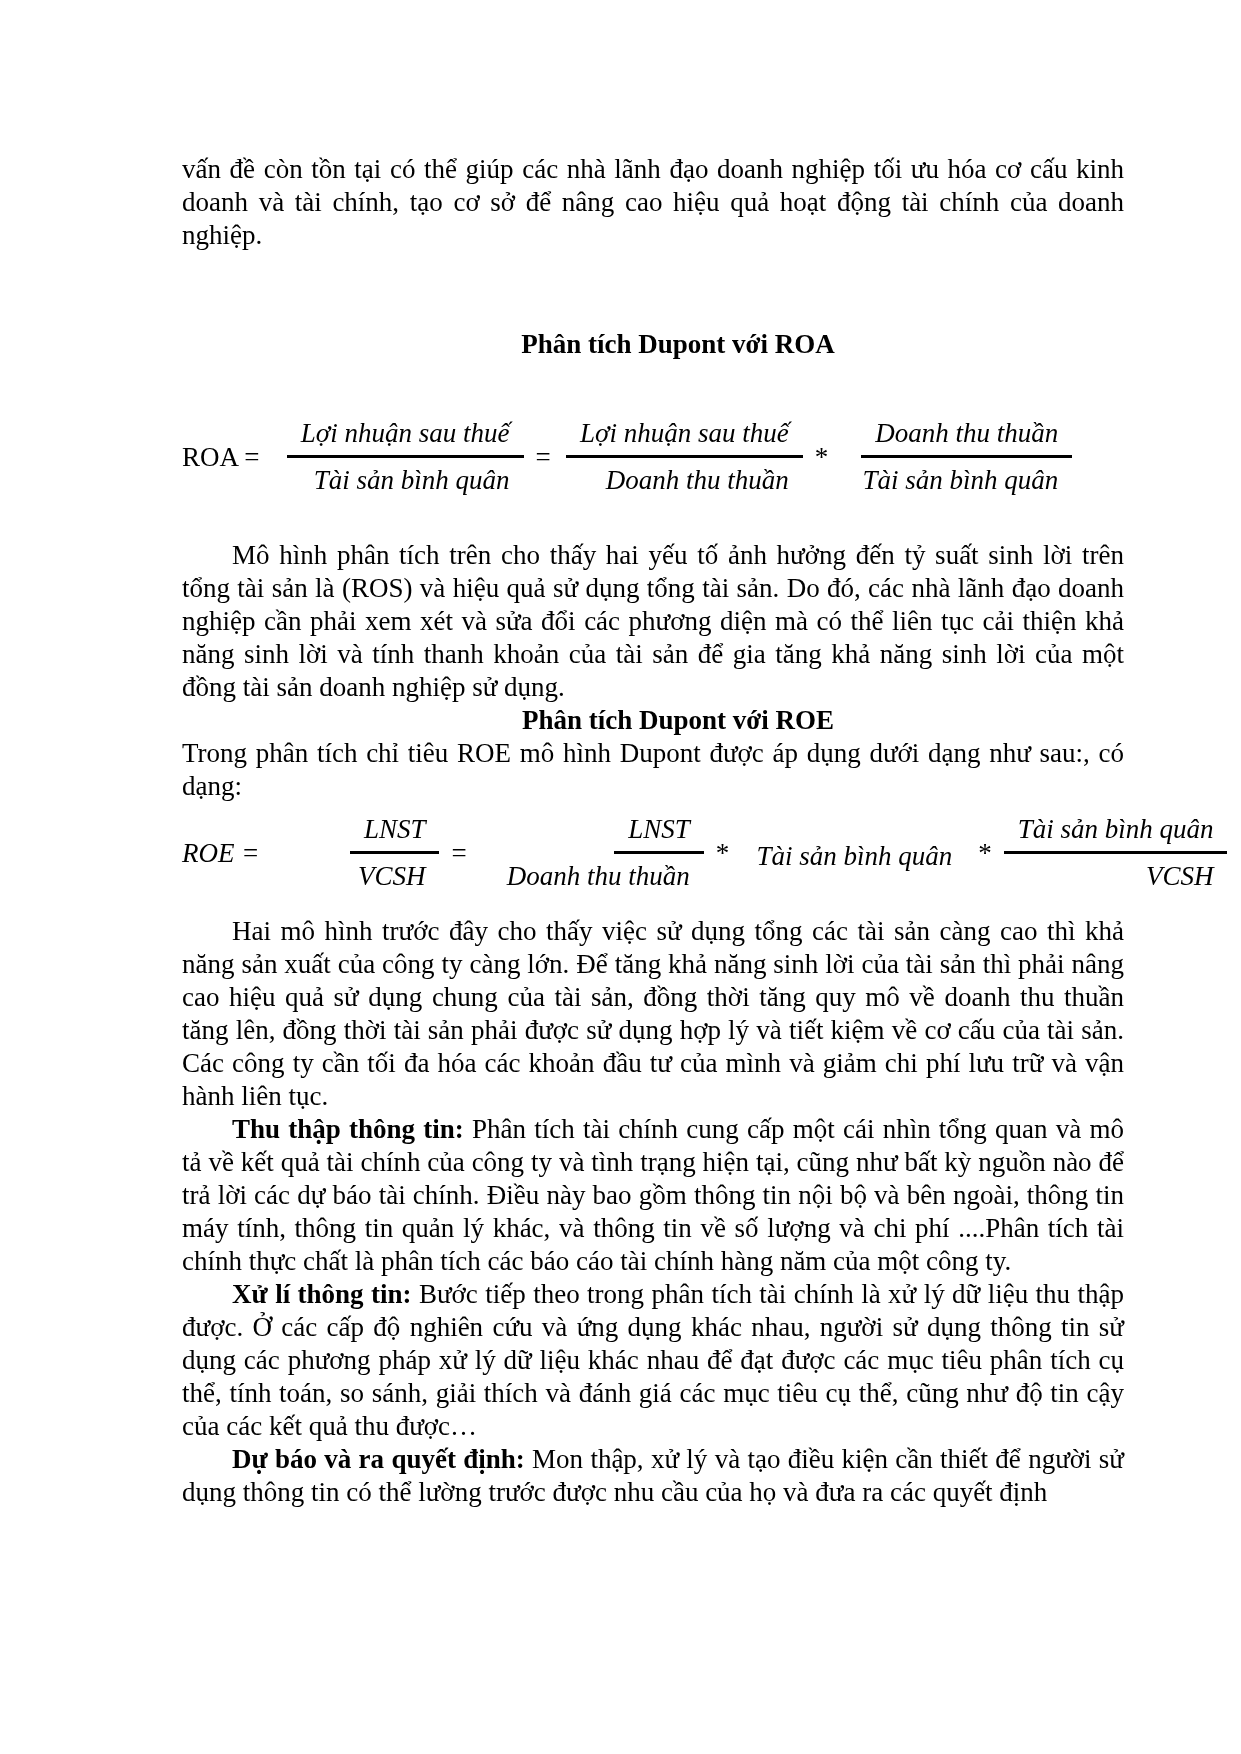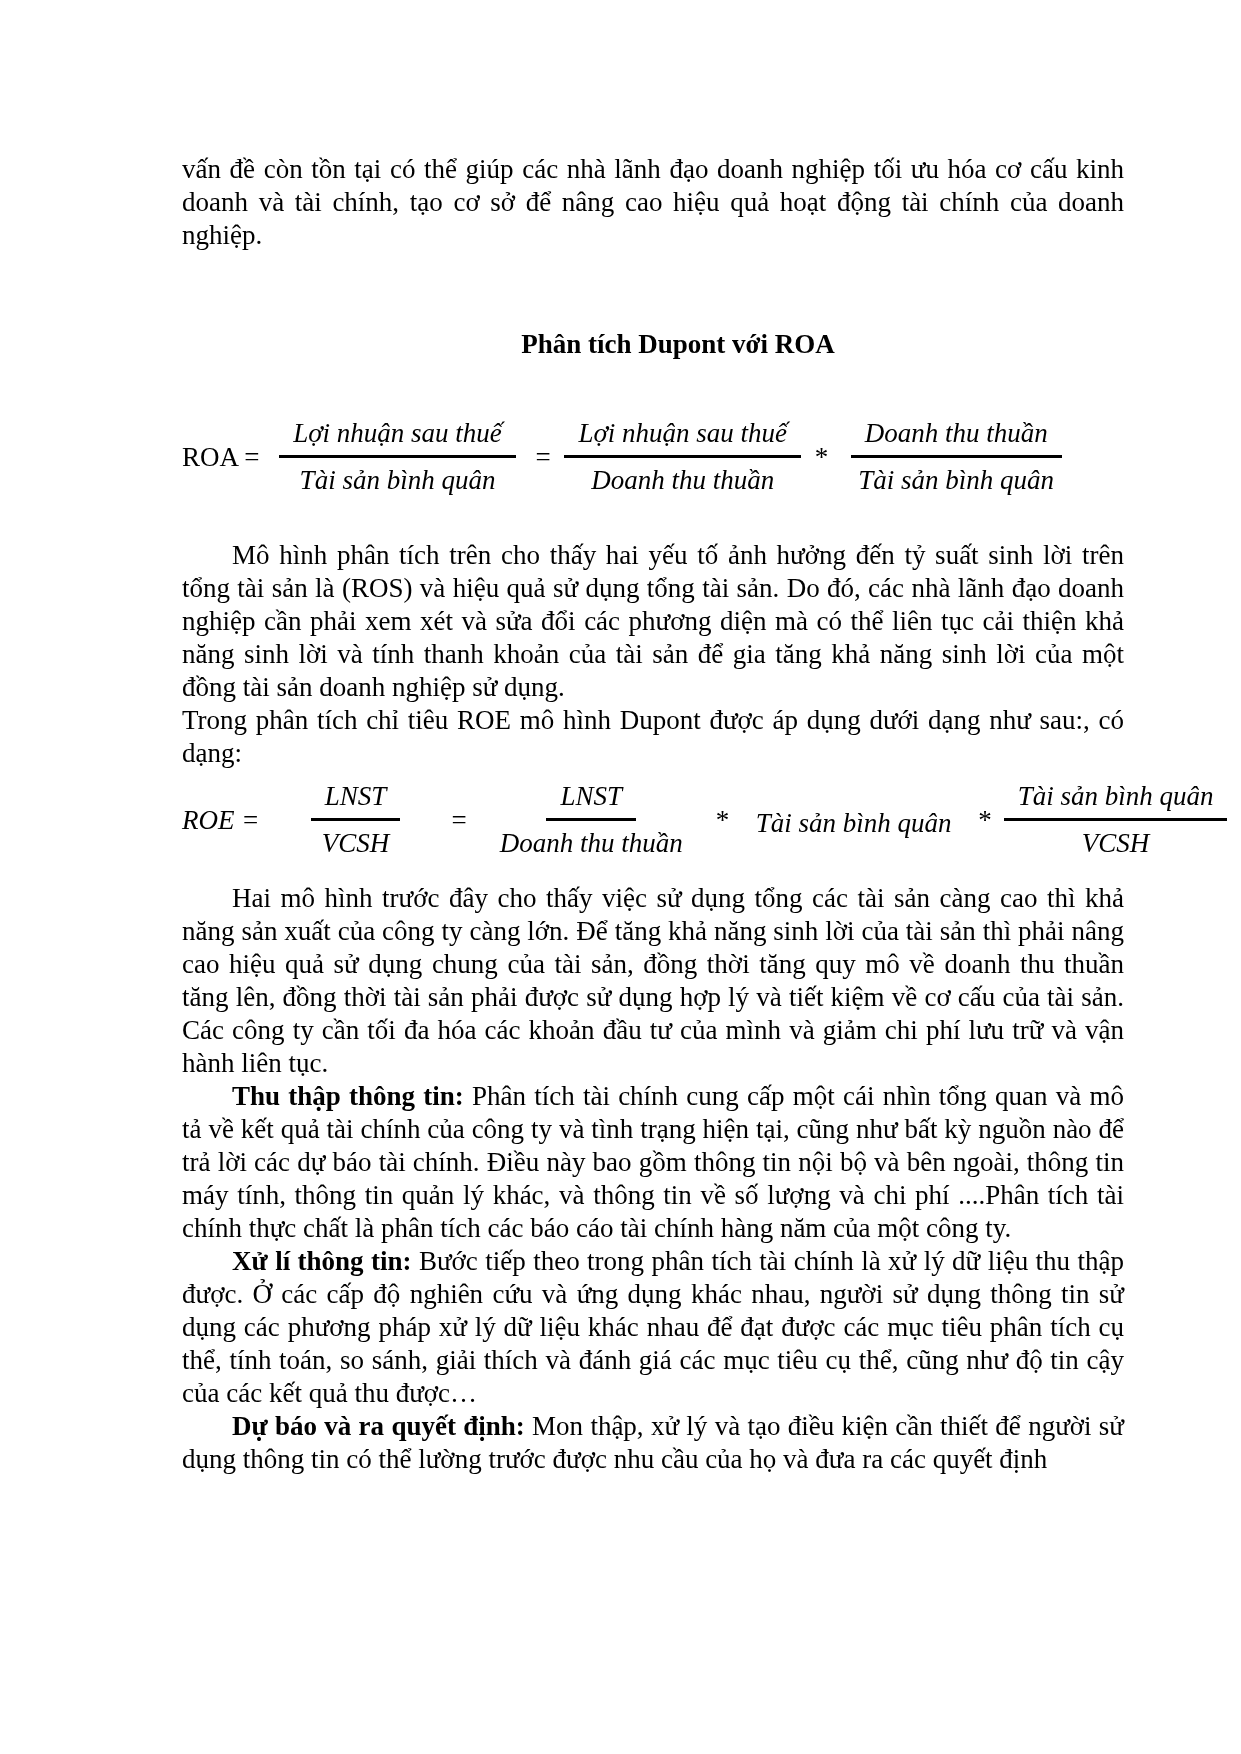--- a/index.html
+++ b/index.html
@@ -42,21 +42,21 @@
     white-space: nowrap;
   }
   .formula .lhs {
     margin-right: 12px;
     flex: 0 0 auto;
   }
   .formula .lhs.it { font-style: italic; }
   .frac {
     display: inline-flex;
     flex-direction: column;
-    align-items: center;
+    align-items: flex-end;
     font-style: italic;
     flex: 0 0 auto;
   }
   .frac .num {
     text-align: center;
     padding: 0 14px 5px 14px;
     border-bottom: 3px solid #000;
   }
   .frac .den {
     text-align: center;
@@ -110,20 +110,21 @@
       </span>
       <span class="op">*</span>
       <span class="frac w235">
         <span class="num">Doanh thu thuần</span>
         <span class="den">Tài sản bình quân</span>
       </span>
     </div>
 
     <p class="body indent sp-mohinh">Mô hình phân tích trên cho thấy hai yếu tố ảnh hưởng đến tỷ suất sinh lời trên tổng tài sản là (ROS) và hiệu quả sử dụng tổng tài sản. Do đó, các nhà lãnh đạo doanh nghiệp cần phải xem xét và sửa đổi các phương diện mà có thể liên tục cải thiện khả năng sinh lời và tính thanh khoản của tài sản để gia tăng khả năng sinh lời của một đồng tài sản doanh nghiệp sử dụng.</p>
 
+    <p class="heading">Phân tích Dupont với ROE</p>
 
     <p class="body">Trong phân tích chỉ tiêu ROE mô hình Dupont được áp dụng dưới dạng như sau:, có dạng:</p>
 
     <div class="formula sp-roe-formula">
       <span class="lhs it">ROE =</span>
       <span class="frac w170">
         <span class="num">LNST</span>
         <span class="den">VCSH</span>
       </span>
       <span class="op">=</span>

